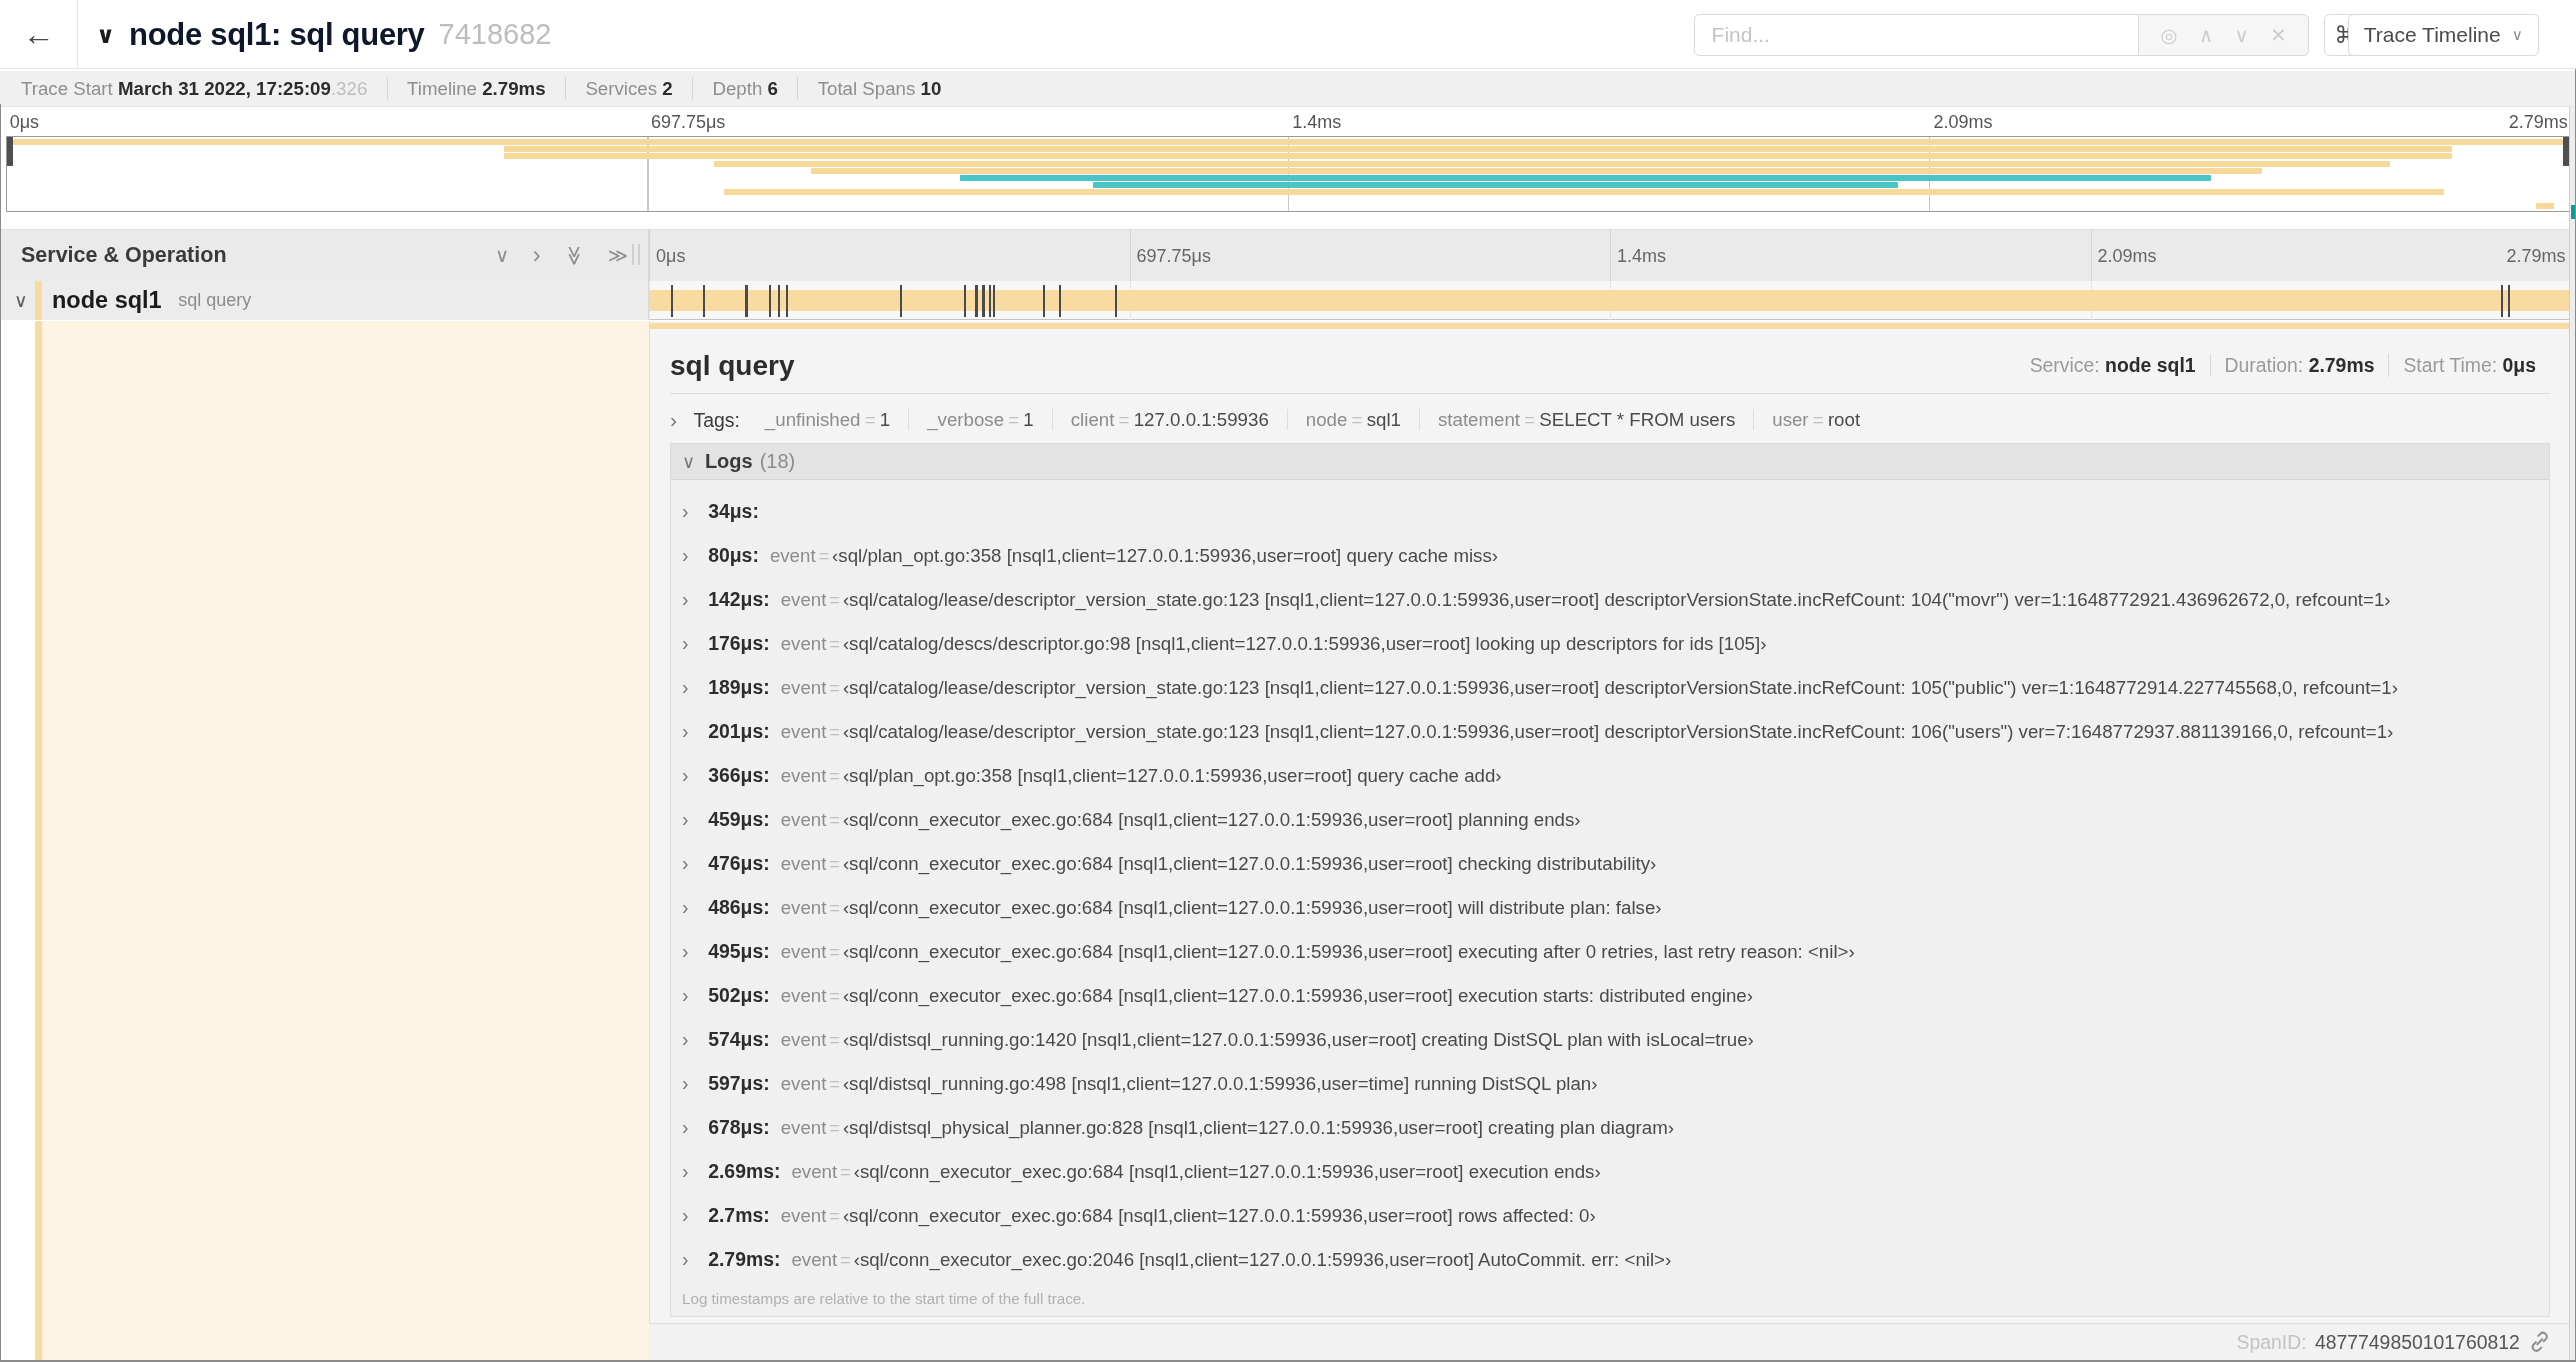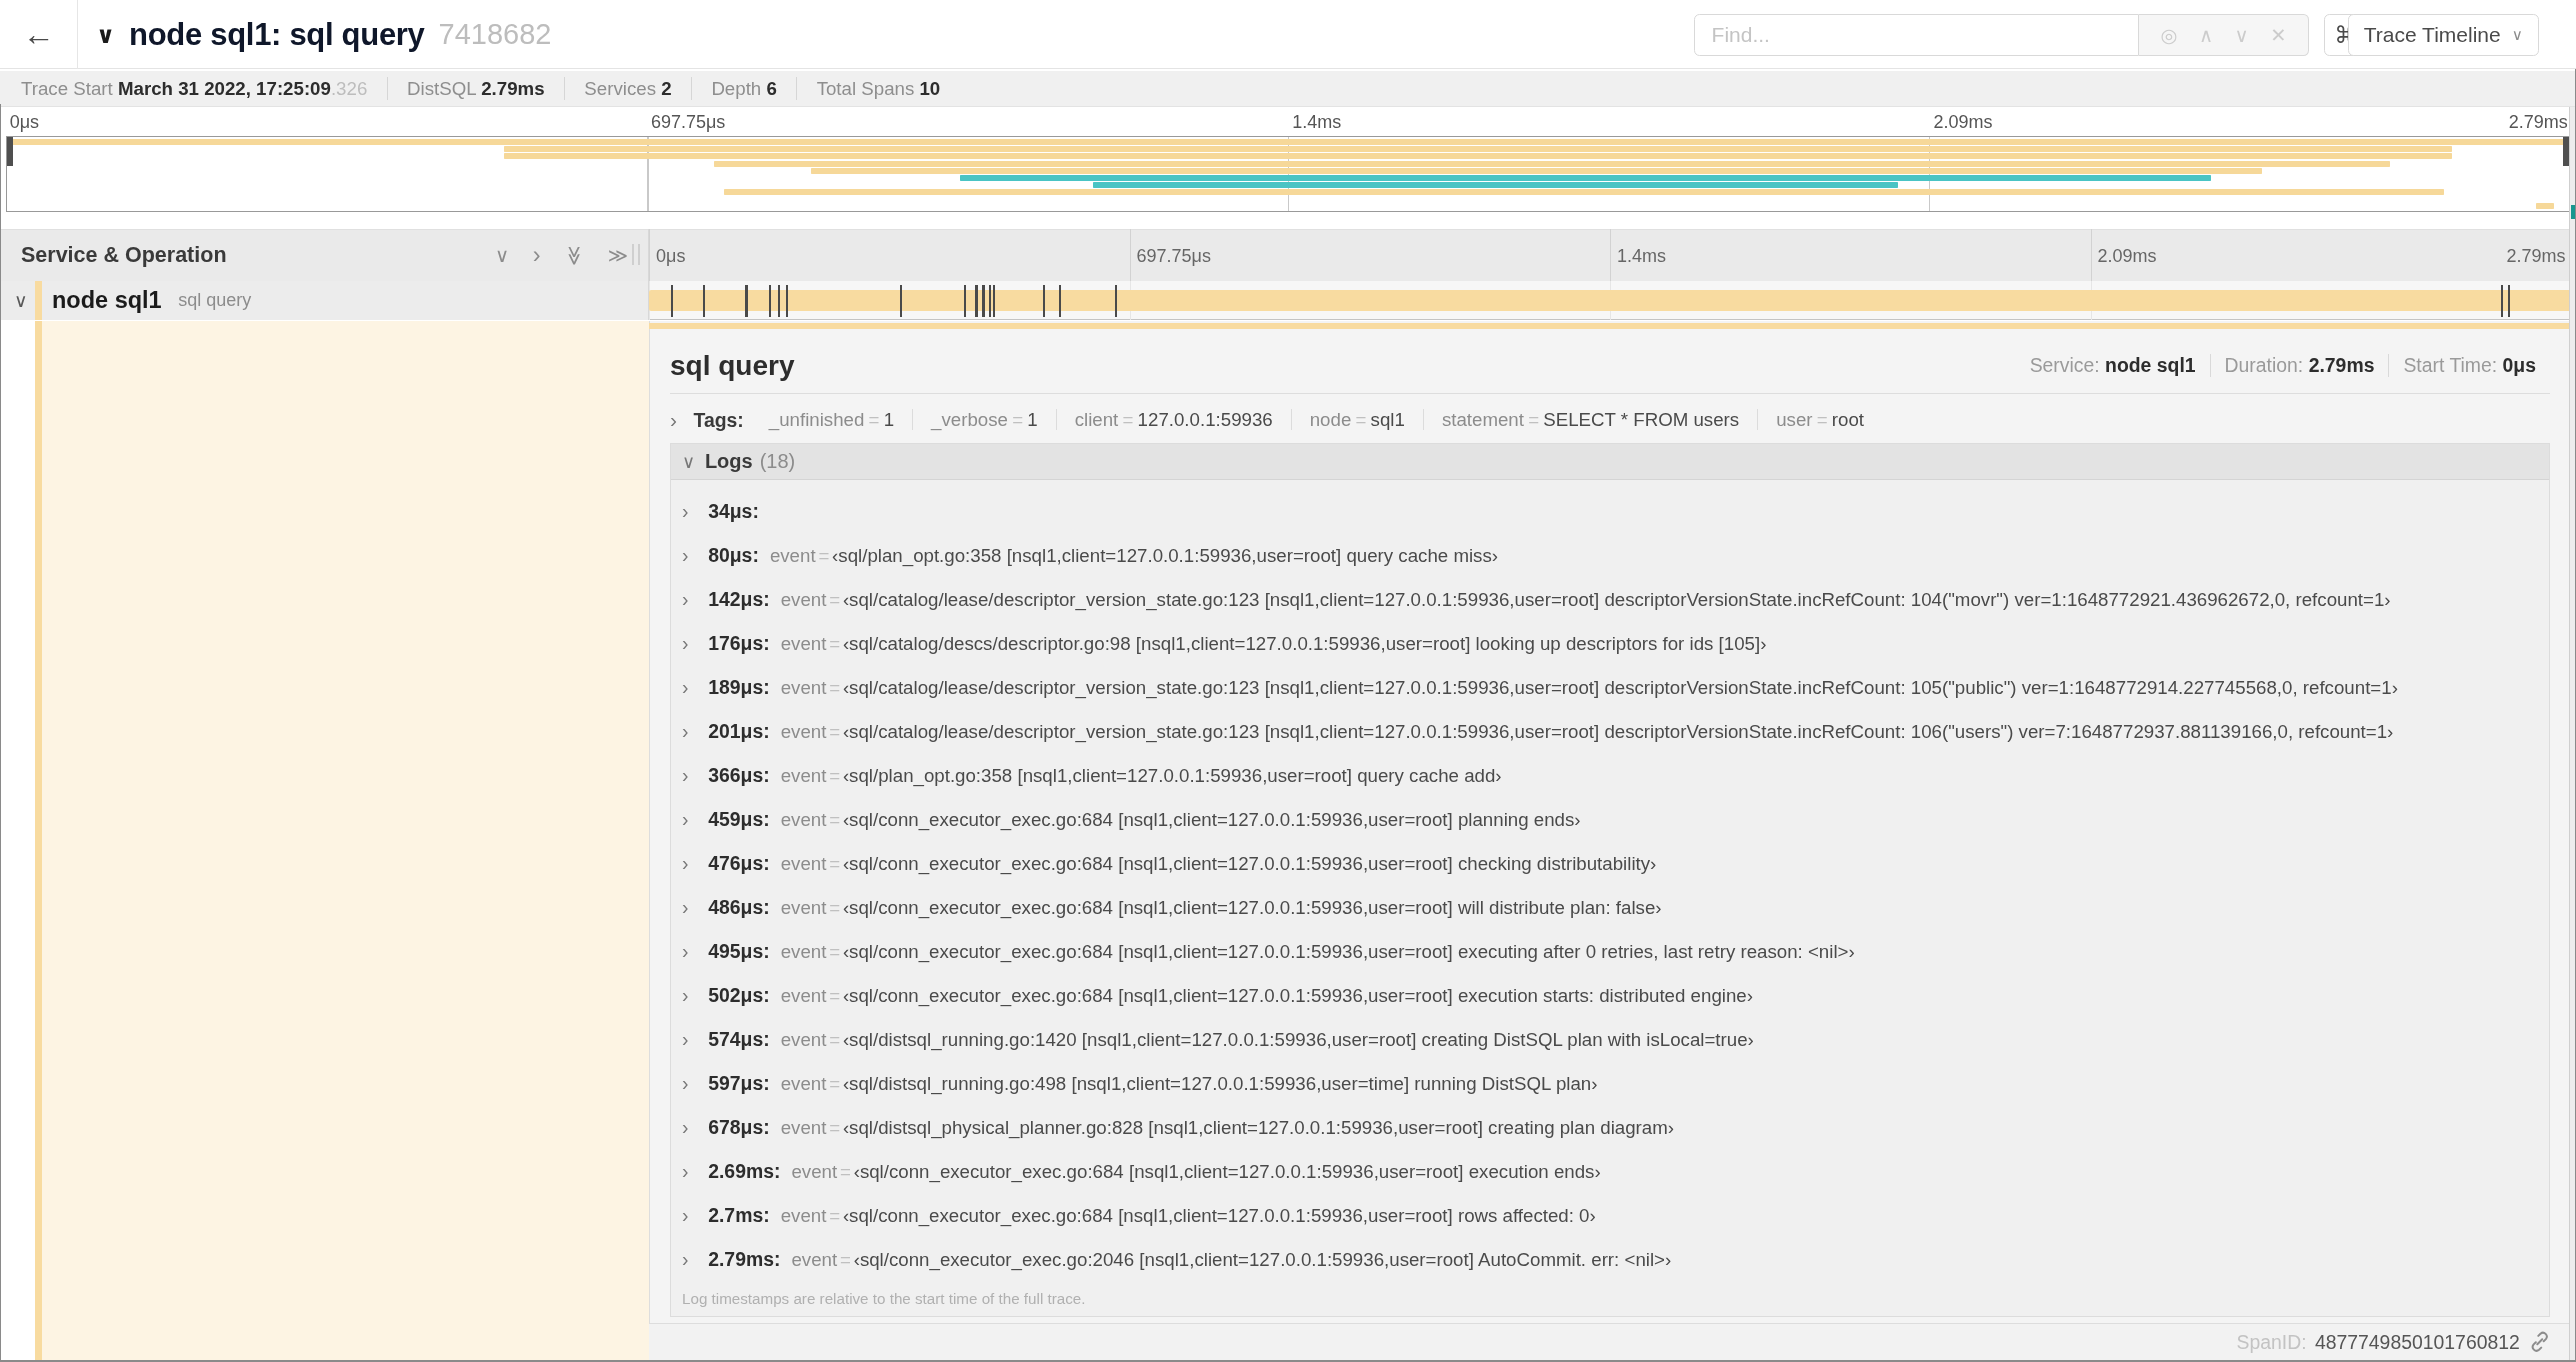--- a/index.html
+++ b/index.html
@@ -71,21 +71,21 @@
   #detail-minibar{left:649px;top:323px;width:1922px;height:6.2px;}
   #detail-title-row{left:670px;top:348px;width:1880px;height:35px;display:flex;align-items:center;}
   #detail-title{font-size:28px;font-weight:bold;color:#2d2d2d;}
   #detail-meta{position:absolute;right:0;display:flex;align-items:center;}
   .meta-item{font-size:19.4px;color:#9a9a9a;padding:0 14px;border-left:1.4px solid #d9d9d9;line-height:23.5px;}
   .meta-item:first-child{border-left:none;}
   .meta-item b{color:#2d2d2d;}
   #detail-divider{left:670px;top:393px;width:1880px;height:1.4px;background:#ddd;}
   #tags-row{left:670px;top:405px;width:1880px;height:30.5px;display:flex;align-items:center;cursor:pointer;}
   #tags-chevron{font-size:21px;color:#777;width:23.5px;}
-  #tags-label{font-size:19.4px;font-weight:bold;color:#3a3a3a;margin-right:7px;}
+  #tags-label{font-size:19.4px;font-weight:normal;color:#3a3a3a;margin-right:7px;}
   .tag-item{font-size:18.7px;color:#4a4a4a;padding:0 18px;border-left:1.4px solid #dcdcdc;line-height:22px;white-space:nowrap;}
   .tag-item:first-of-type{border-left:none;}
   .tag-key{color:#8c8c8c;}
   .tag-eq{color:#c0c0c0;padding:0 4.2px;}
 
   
   #logs-box{left:670px;top:443px;width:1880px;height:874px;background:#f0f0f0;border:1.4px solid #dcdcdc;}
   #logs-header{position:absolute;left:0;top:0;width:100%;height:36px;background:#e3e3e3;border-bottom:1.4px solid #d4d4d4;display:flex;align-items:center;cursor:pointer;}
   #logs-chevron{font-size:18px;color:#777;margin:0 9.7px 0 11px;}
   #logs-title{font-size:20px;font-weight:bold;color:#3a3a3a;margin-right:7px;}
@@ -139,21 +139,21 @@
         <span>⌘</span>
       </div>
     <div class="abs" id="view-btn">
       <span>Trace Timeline</span>
       <span class="chev">∨</span>
     </div>
   </div>
 
   <div class="abs" id="summary-bar">
       <span class="sum-item"><span>Trace Start </span><b>March 31 2022, 17:25:09</b><span class="dim">.326</span></span>
-      <span class="sum-item"><span>DistSQL </span><b>2.79ms</b></span>
+      <span class="sum-item"><span>Timeline </span><b>2.79ms</b></span>
       <span class="sum-item"><span>Services </span><b>2</b></span>
       <span class="sum-item"><span>Depth </span><b>6</b></span>
       <span class="sum-item"><span>Total Spans </span><b>10</b></span>
     </div>
 
   <div class="abs" id="minimap-labels">
       <span class="mm-label" style="left: calc(0% + 4.2px);">0μs</span>
       <span class="mm-label" style="left: calc(25% + 4.2px);">697.75μs</span>
       <span class="mm-label" style="left: calc(50% + 4.2px);">1.4ms</span>
       <span class="mm-label" style="left: calc(75% + 4.2px);">2.09ms</span>

